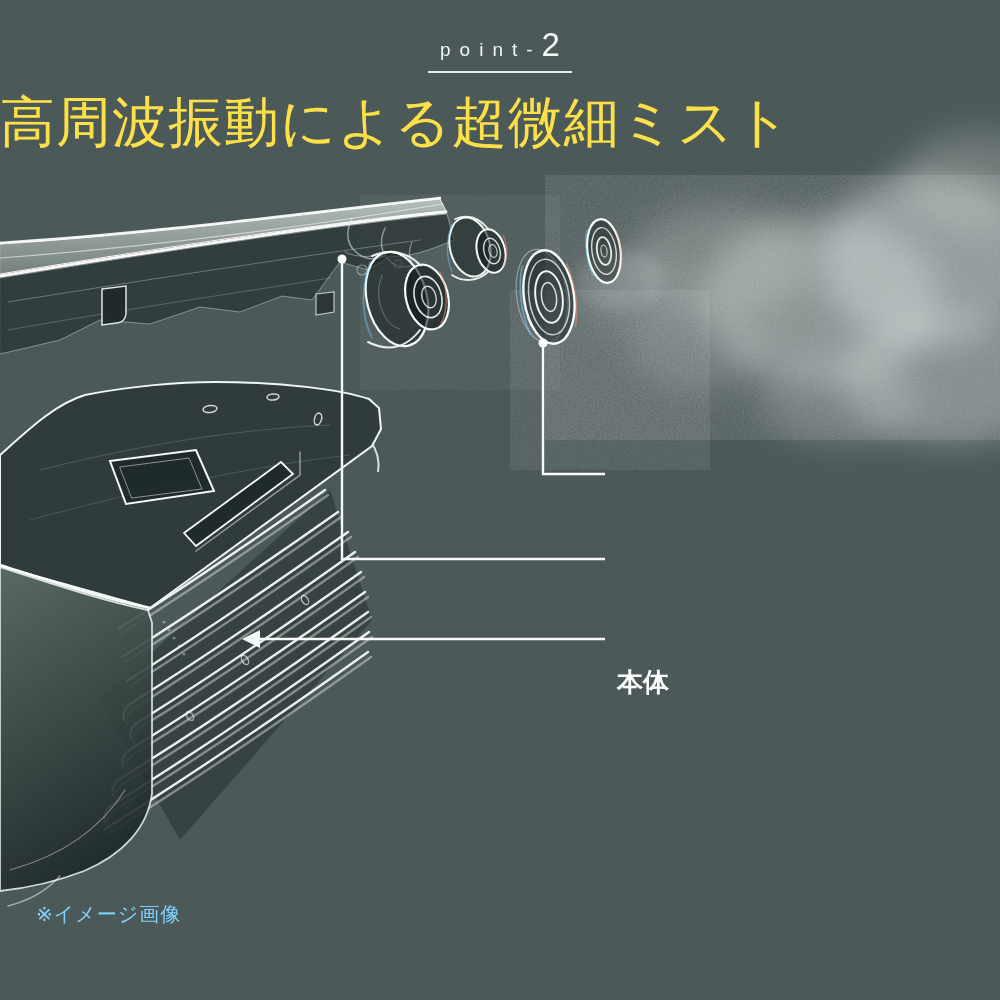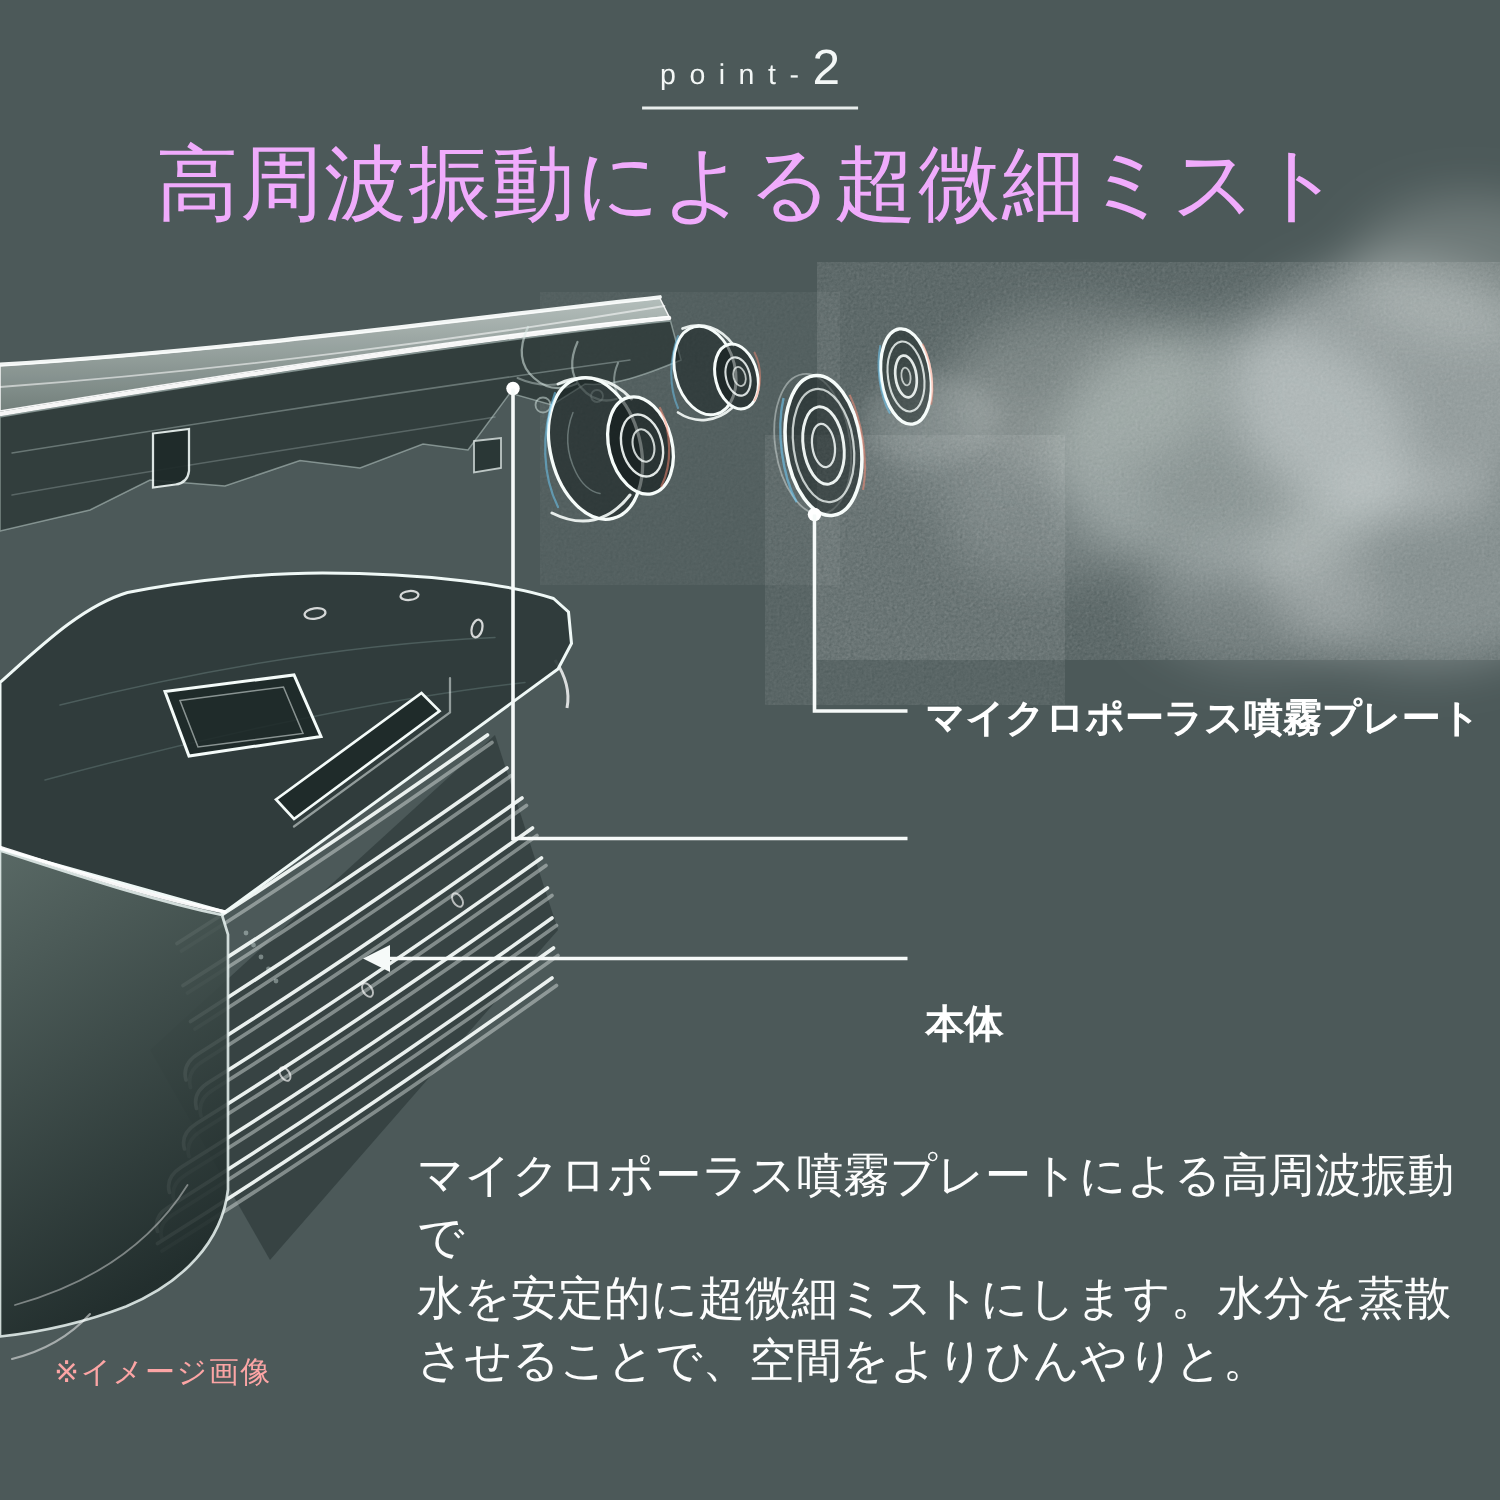--- a/index.html
+++ b/index.html
@@ -4,30 +4,30 @@
 <style>
   html,body{margin:0;padding:0;background:#4c5959;}
   .stage{position:relative;width:1000px;height:1000px;overflow:hidden;background:#4c5959;
          font-family:"Liberation Sans","DejaVu Sans",sans-serif;color:#ffffff;}
   .art{position:absolute;left:0;top:0;width:1000px;height:1000px;}
   .point-badge{position:absolute;top:26px;left:50%;transform:translateX(-50%);
          padding:0 12px 7px 12px;border-bottom:2px solid rgba(240,245,244,.95);
          color:#f3f7f6;white-space:nowrap;}
   .point-label{font-size:19px;letter-spacing:9px;font-weight:500;}
   .point-number{font-size:33px;letter-spacing:0;font-weight:500;}
-  .page-title{position:absolute;top:86px;left:0;width:100%;margin:0;text-align:center;
+  .page-title{position:absolute;top:86px;left:0;width:100%;margin:0;text-align:left;
          font-family:"Liberation Serif","DejaVu Serif",serif;font-weight:500;
-         font-size:55px;letter-spacing:1px;color:#f0abfc;}
+         font-size:55px;letter-spacing:1px;color:#fde047;}
   .callout{position:absolute;font-size:26px;font-weight:700;color:#ffffff;white-space:nowrap;}
   .cl-plate{left:617px;top:461px;}
   .cl-tank{left:617px;top:546px;}
   .cl-body{left:617px;top:625px;margin-top:40px;}
   .desc{position:absolute;left:278px;top:763px;margin:0;font-size:31px;line-height:41px;
          font-weight:500;letter-spacing:0;color:#fcfdfd;}
-  .footnote{position:absolute;left:36px;top:901px;font-size:20px;letter-spacing:1px;color:#fca5a5;}
+  .footnote{position:absolute;left:36px;top:901px;font-size:20px;letter-spacing:1px;color:#7dd3fc;}
 </style>
 </head>
 <body>
 
 <div class="stage">
 
   <svg class="art" viewBox="0 0 1000 1000" xmlns="http://www.w3.org/2000/svg">
     <defs>
       <filter id="fBlur" x="-70%" y="-70%" width="240%" height="240%">
         <feGaussianBlur stdDeviation="16"></feGaussianBlur>
@@ -183,20 +183,18 @@
         <polygon points="242,639 260,630 260,648" fill="#f6faf9" stroke="none"></polygon>
       </g>
     </g>
   </svg>
 
   <div class="point-badge">
     <span class="point-label">point-</span><span class="point-number">2</span>
   </div>
   <h1 class="page-title">高周波振動による超微細ミスト</h1>
 
-  <div class="callout cl-plate">マイクロポーラス噴霧プレート</div>
   <div class="callout cl-body">本体</div>
 
-  <p class="desc"><span>マイクロポーラス噴霧プレートによる高周波振動で</span><br><span>水を安定的に超微細ミストにします。水分を蒸散</span><br><span>させることで、空間をよりひんやりと。</span></p>
 
   <div class="footnote">※イメージ画像</div>
 
 </div>
 
 </body></html>

